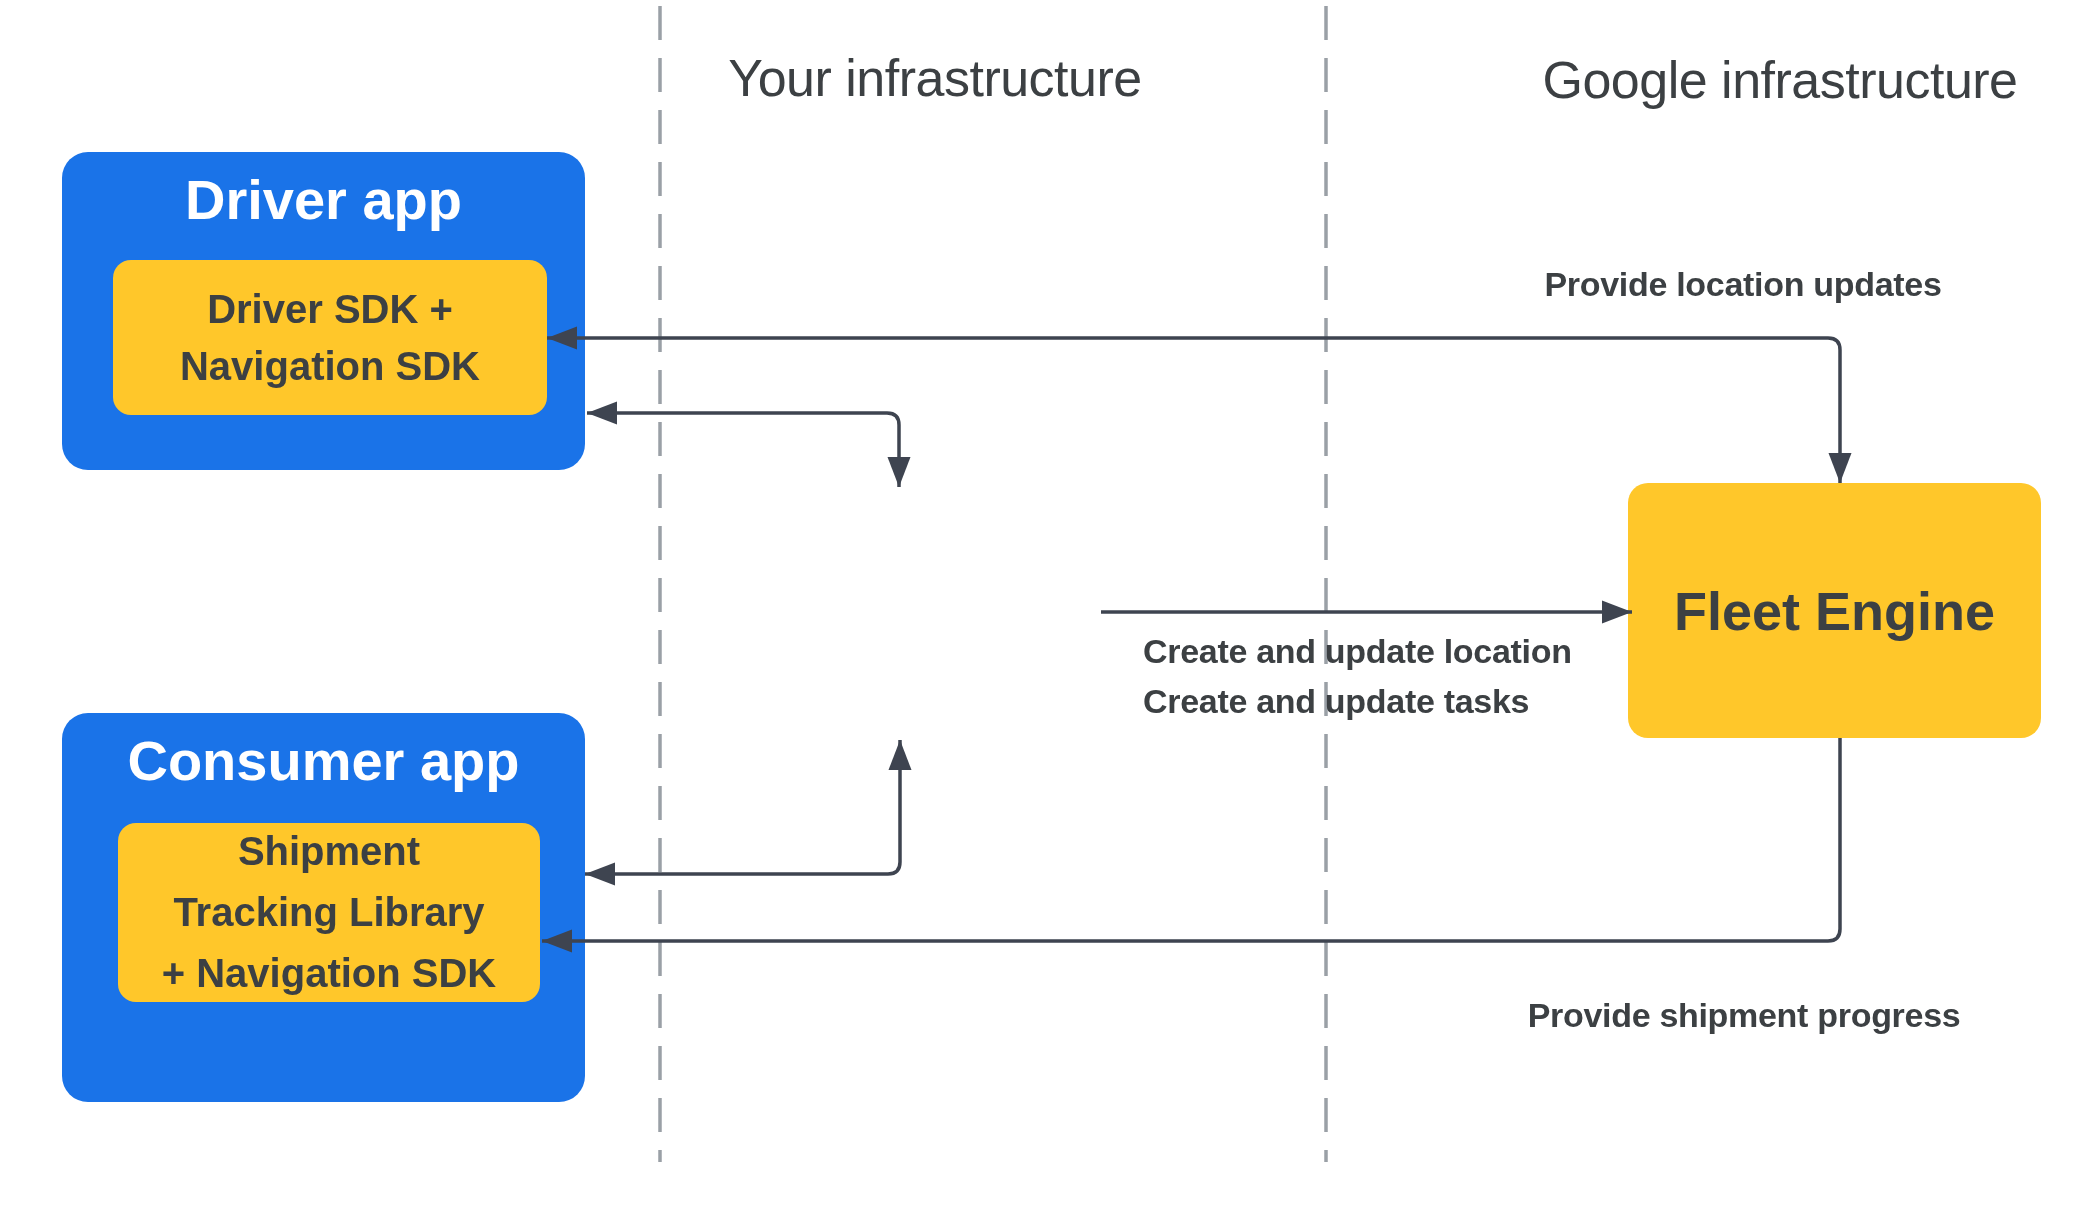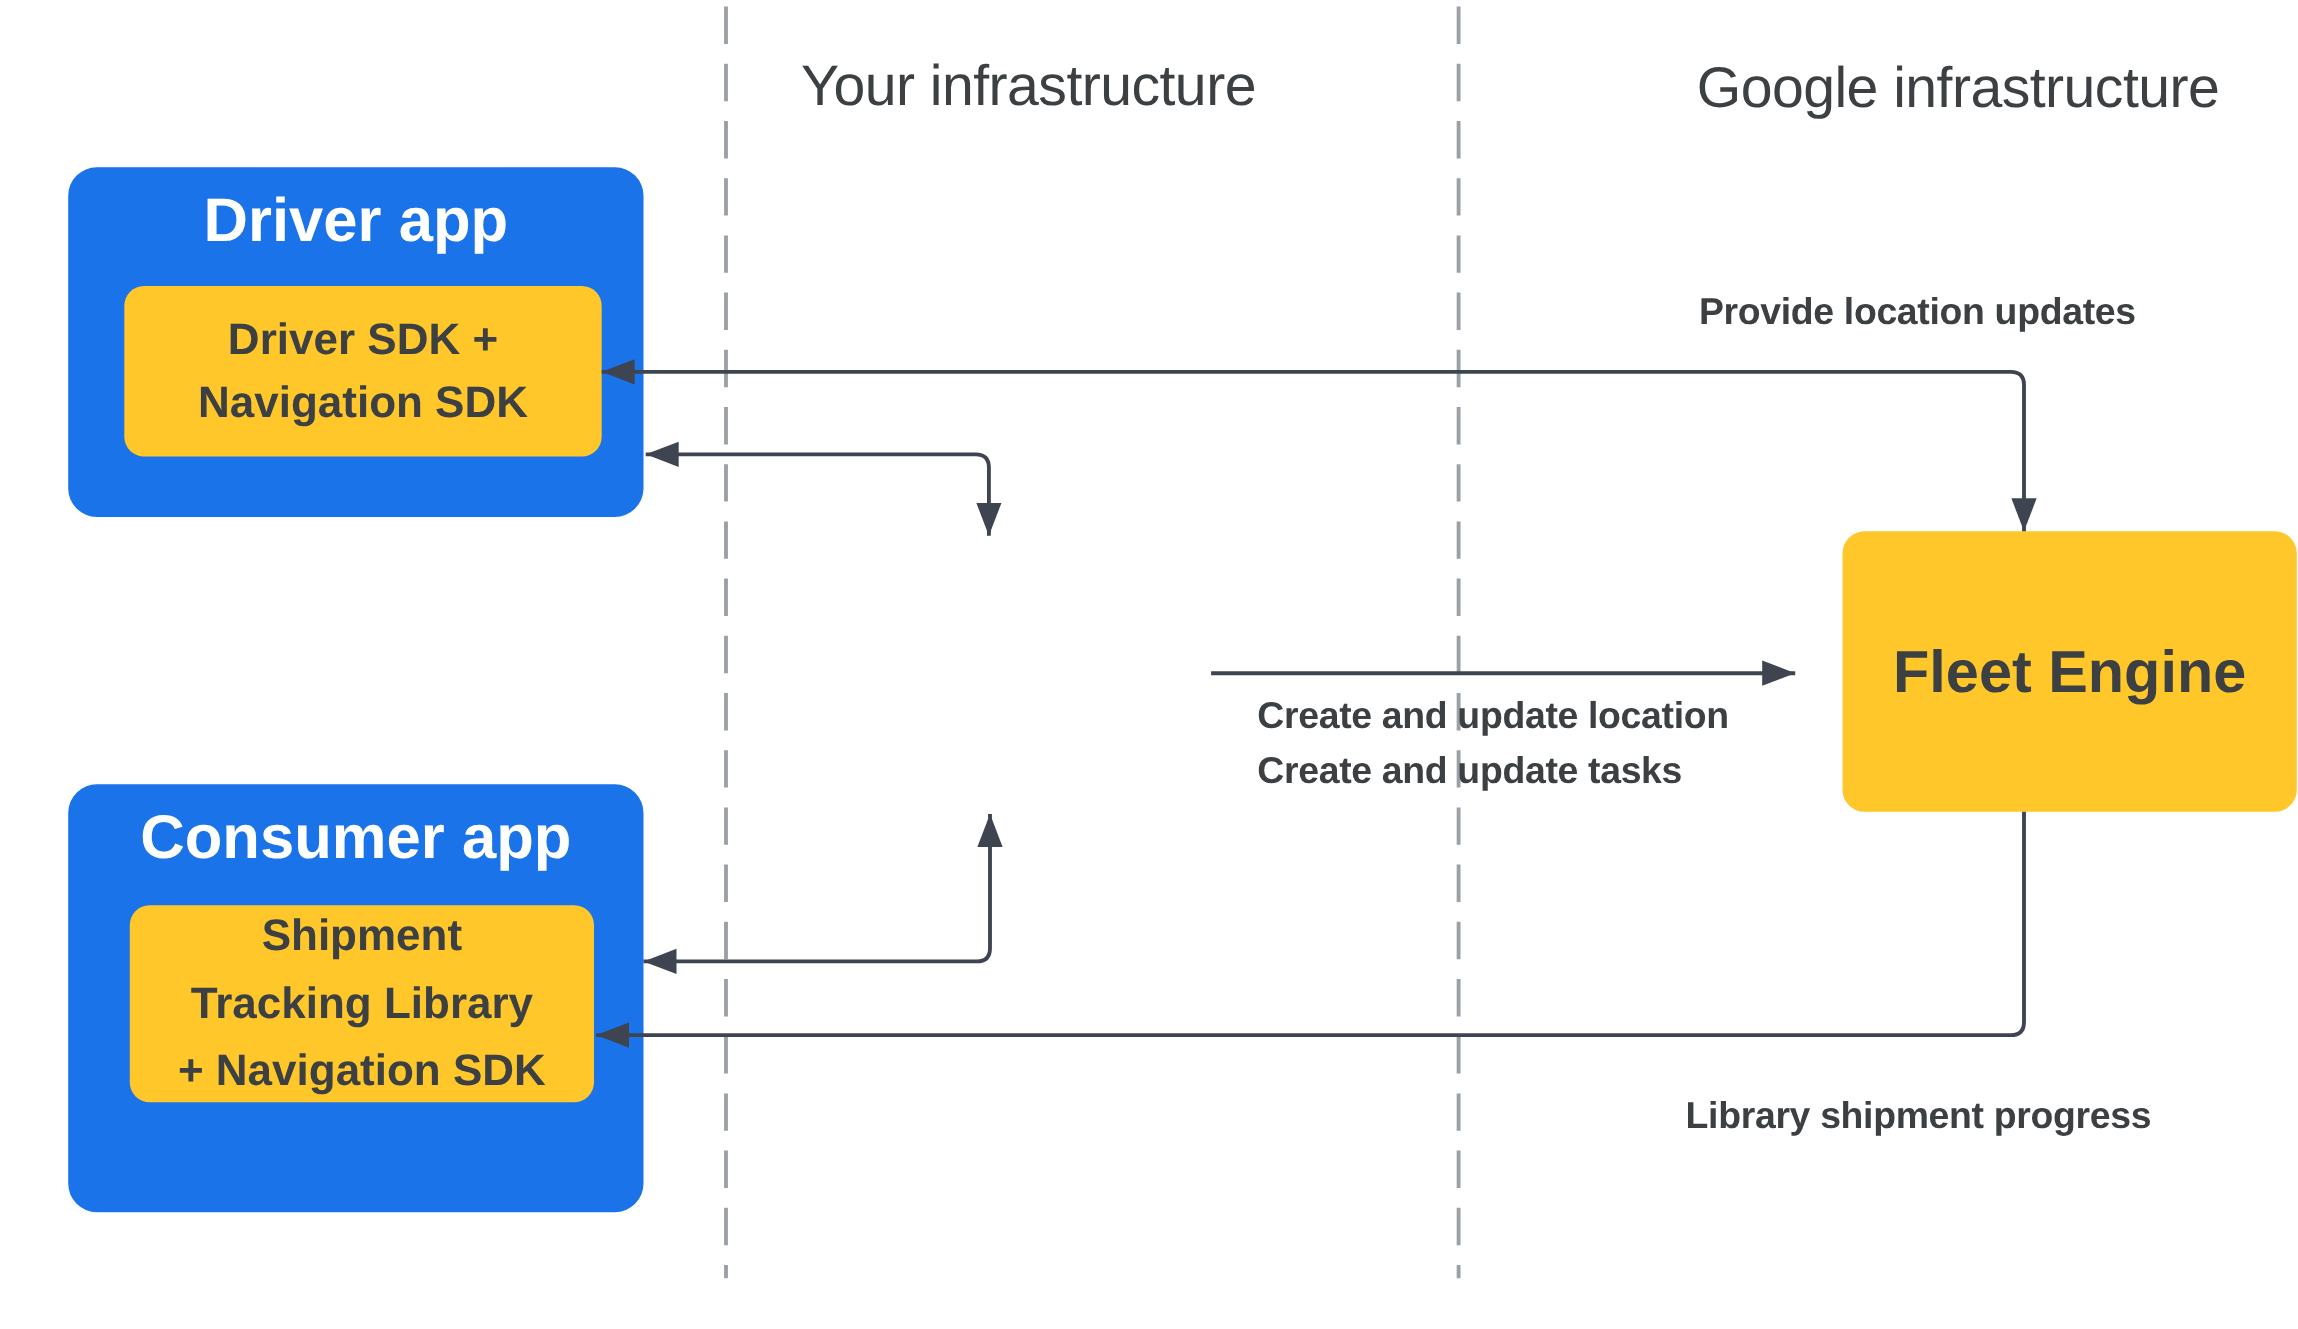--- a/index.html
+++ b/index.html
@@ -61,21 +61,21 @@
 Navigation SDK</div>
 
   <div class="node app-box" style="left:62px;top:713px;width:523px;height:389px;">
     <div class="app-title">Consumer app</div>
   </div>
   <div class="chip consumer" style="left:118px;top:823px;width:422px;height:179px;">Shipment
 Tracking Library
 + Navigation SDK</div>
 
 
-  <div class="node engine-box" style="left:1675px;top:483px;width:413px;height:255px;">Fleet Engine</div>
+  <div class="node engine-box" style="left:1628px;top:483px;width:413px;height:255px;">Fleet Engine</div>
 
   <svg class="layer" viewBox="0 0 2089 1208">
     <defs>
       <marker id="arrow" markerUnits="userSpaceOnUse" markerWidth="32" markerHeight="26" refX="30" refY="12" orient="auto-start-reverse">
         <path d="M0,0.5 L30,12 L0,23.5 Z" style="fill:var(--c-arrow)"></path>
       </marker>
     </defs>
 
     <line x1="660" y1="6" x2="660" y2="1162" style="stroke:var(--c-dash)" stroke-width="3.5" stroke-dasharray="34 18"></line>
     <line x1="1326" y1="6" x2="1326" y2="1162" style="stroke:var(--c-dash)" stroke-width="3.5" stroke-dasharray="34 18"></line>
@@ -86,14 +86,14 @@
     <path d="M542,941 H1828 Q1840,941 1840,929 V738" fill="none" style="stroke:var(--c-arrow)" stroke-width="3.5" marker-start="url(#arrow)"></path>
     <path d="M1101,612 H1632" fill="none" style="stroke:var(--c-arrow)" stroke-width="3.5" marker-end="url(#arrow)"></path>
   </svg>
 
   <div class="col-header" style="left:935px;top:78px;">Your infrastructure</div>
   <div class="col-header" style="left:1780px;top:80px;">Google infrastructure</div>
 
   <div class="edge-label centered" style="left:1743px;top:284px;">Provide location updates</div>
   <div class="edge-label multiline" style="left:1143px;top:626px;">Create and update location
 Create and update tasks</div>
-  <div class="edge-label centered" style="left:1744px;top:1015px;">Library shipment progress</div>
+  <div class="edge-label centered" style="left:1744px;top:1015px;">Provide shipment progress</div>
 </div>
 
 </body></html>

